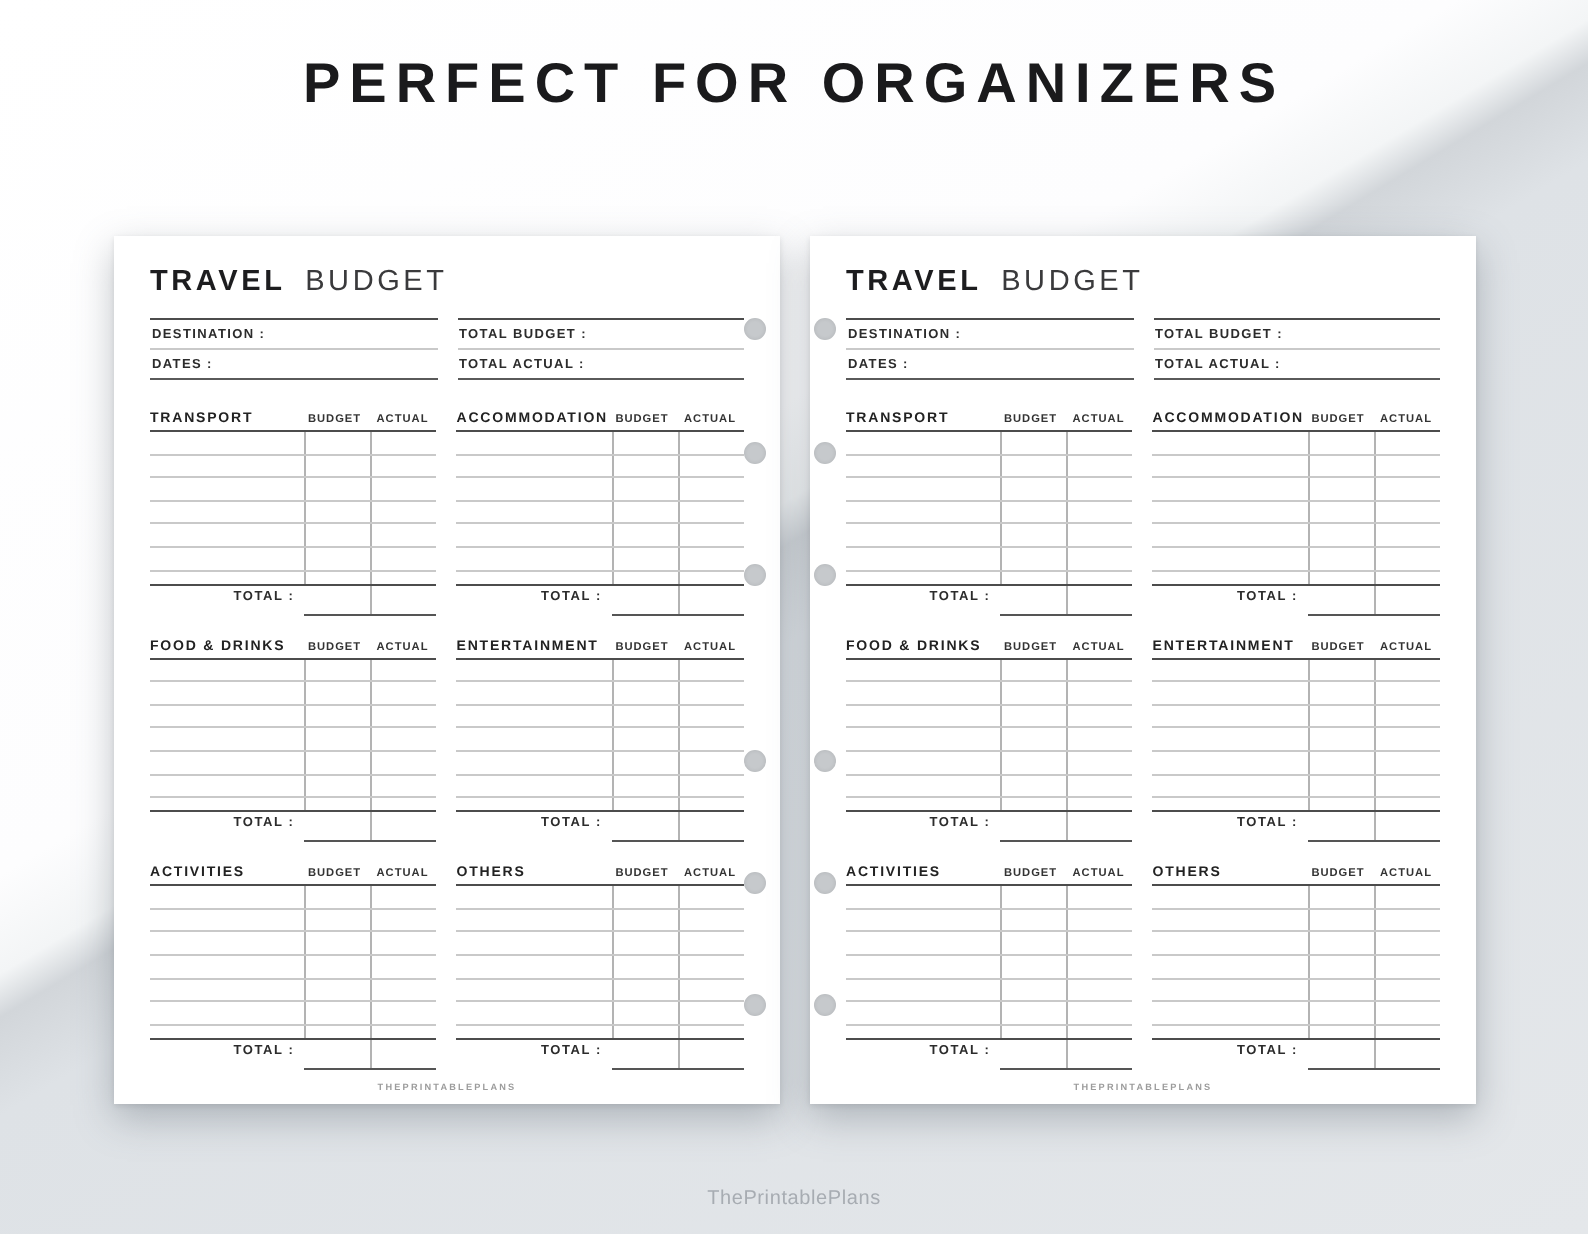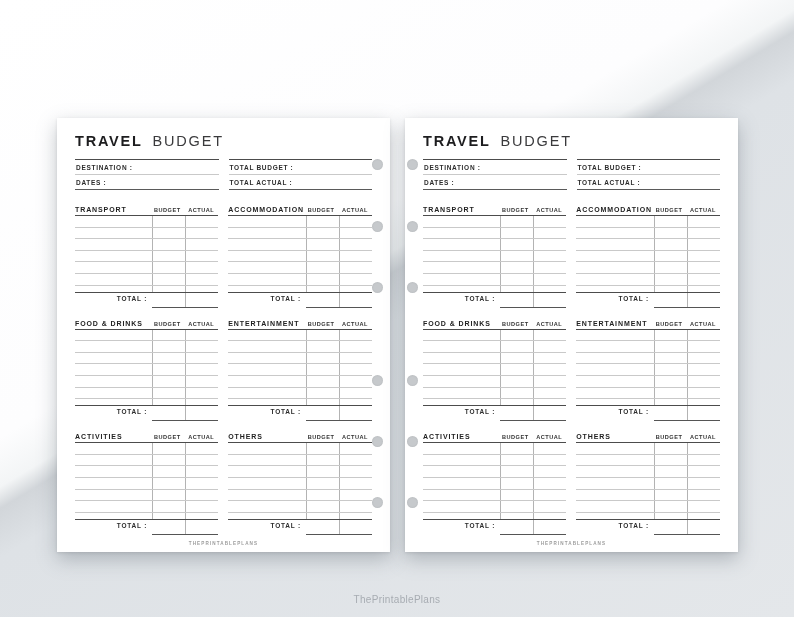--- a/index.html
+++ b/index.html
@@ -65,20 +65,21 @@
   .watermark {
     position:absolute; bottom:12px; left:0; right:0; text-align:center;
     font-size:10px; letter-spacing:0.3px; color:var(--watermark-grey,#a7acb2);
   }
 </style>
 </head>
 <body>
 
 <div class="stage">
   <div class="banner">
+    <div class="banner-title">PERFECT FOR ORGANIZERS</div>
   </div>
 
   <div class="page page-left" id="pageL">
       <div class="p-title">
      <span class="pt-b">TRAVEL</span>
      <span class="pt-l">BUDGET</span>
    </div>
    <div class="info">
      <div class="info-col">
        <div class="i-field">DESTINATION :</div>

